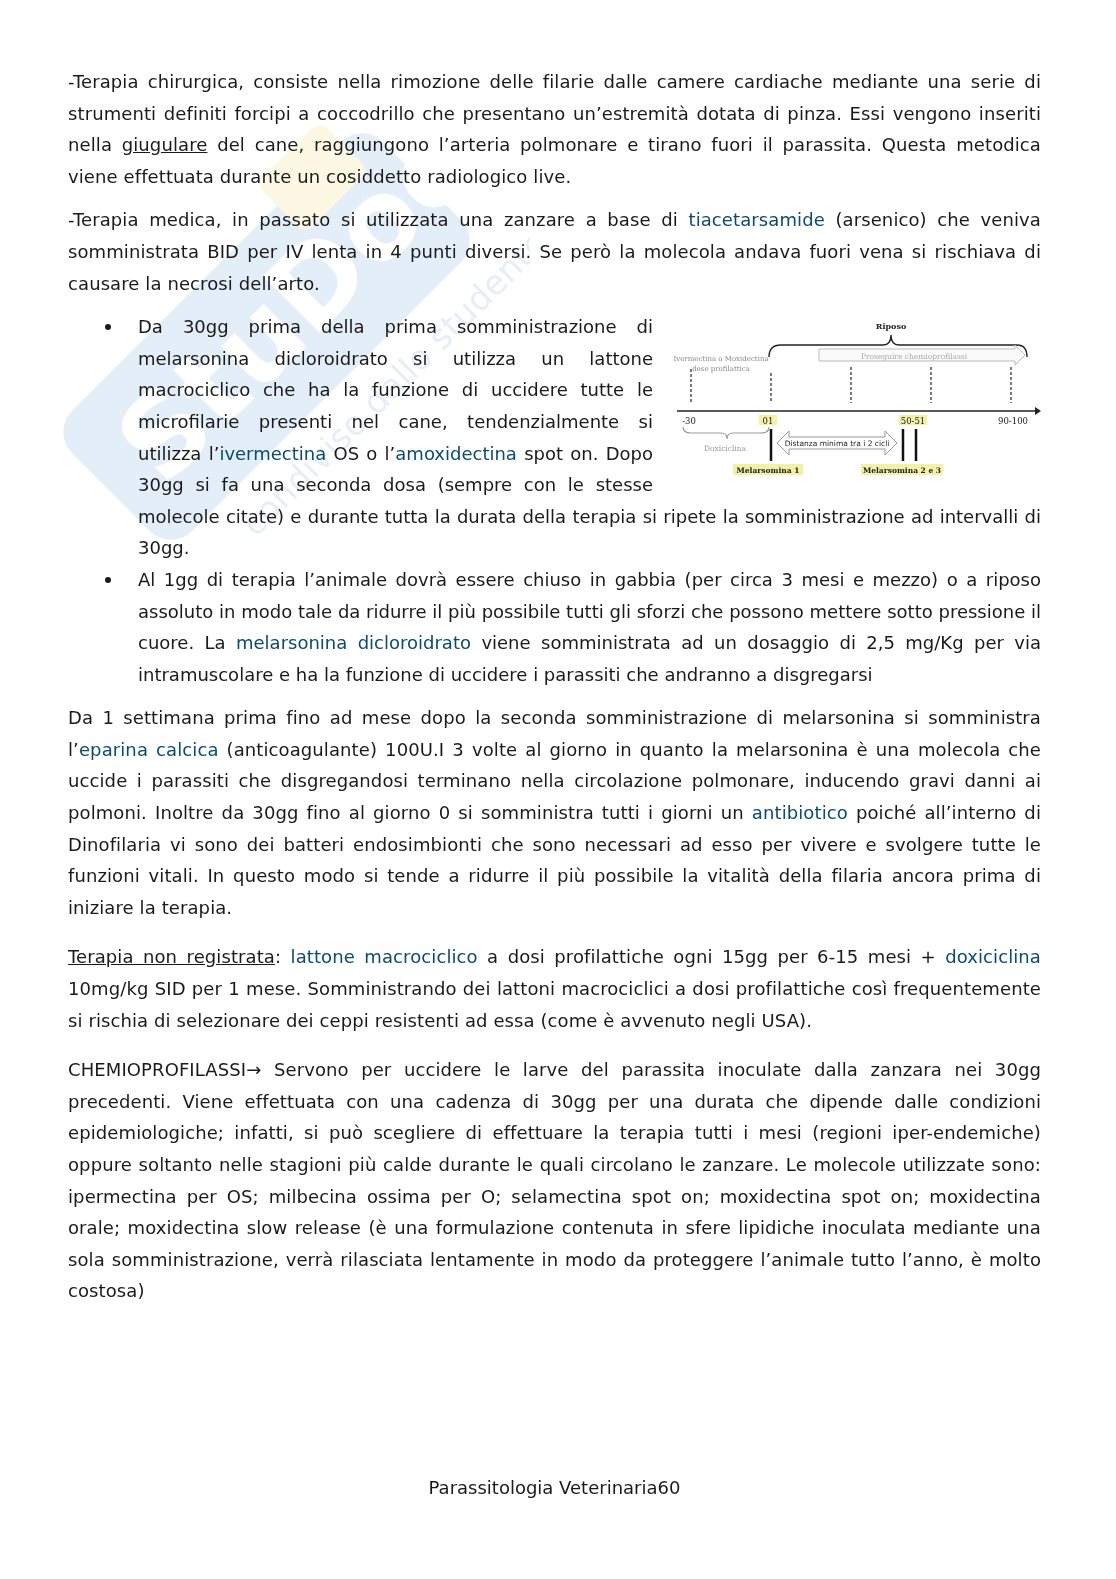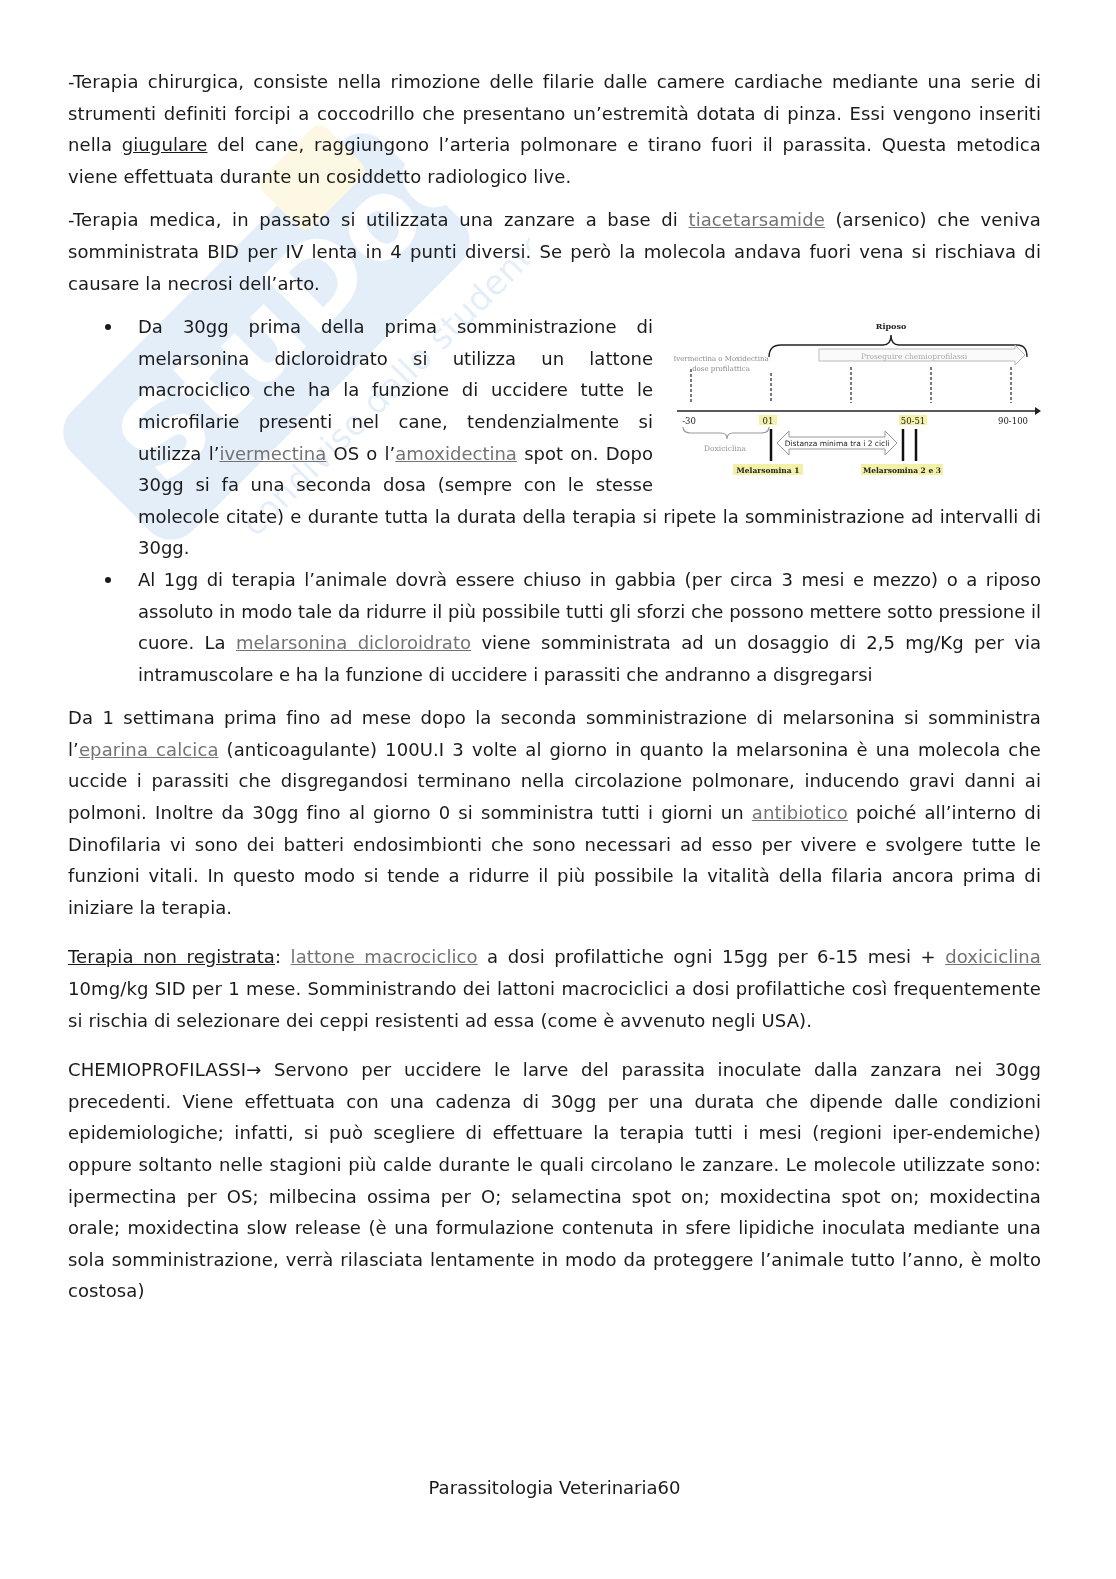--- a/index.html
+++ b/index.html
@@ -2,21 +2,21 @@
 <html><head>
 <meta charset="utf-8">
 <style>
   html, body { margin: 0; padding: 0; background: #ffffff; }
   body { width: 1116px; height: 1579px; position: relative; overflow: hidden;
          font-family: "DejaVu Sans", sans-serif; color: #1a1a1a; }
   .watermark { position: absolute; left: 10px; top: 80px; width: 520px; height: 520px; pointer-events: none; opacity: 0.14; }
   .page { position: absolute; left: 68px; top: 66px; width: 973px; }
   p { margin: 0; font-size: 18px; line-height: 31.6px; text-align: justify; letter-spacing: 0.1px; }
   p.gap { margin-top: 12px; }
-  .link { color: #737373; text-decoration: underline; }
+  .link { color: #0c4a6e; }
   .u { text-decoration: underline; }
   b { font-weight: normal; }
   ul.bullets { margin: 12px 0 10px 0; padding: 0; list-style: none; }
   ul.bullets li { position: relative; padding-left: 70px; font-size: 18px; line-height: 31.6px; text-align: justify; }
   ul.bullets li .dot { position: absolute; left: 37px; top: 13px; width: 6px; height: 6px; border-radius: 50%; background: #1a1a1a; }
   .figure { float: right; width: 372px; height: 166px; margin: 0 0 6px 16px; position: relative; }
   .figure svg { width: 372px; height: 166px; }
   .footer { position: absolute; left: 68px; top: 1477px; width: 973px; font-size: 18px; display: flex; justify-content: center; }
 </style>
 </head>

